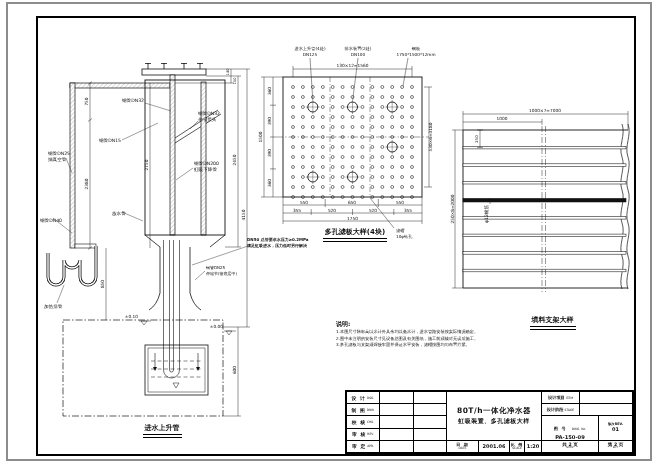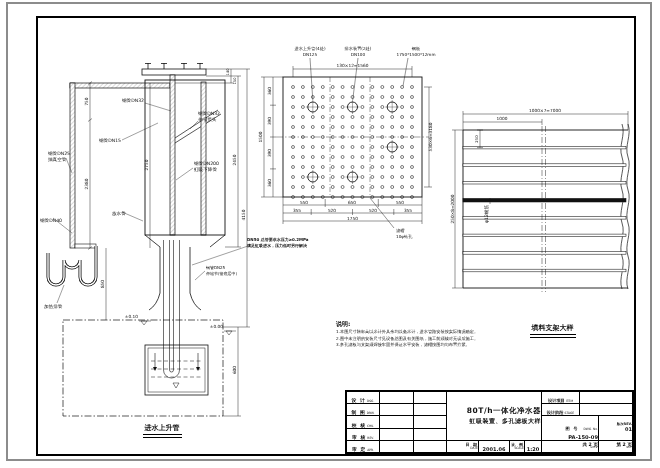--- a/index.html
+++ b/index.html
@@ -13,21 +13,21 @@
   .lb{font-size:4.6px;}
   .tt{position:absolute;font-size:7px;font-weight:bold;text-align:center;}
   .tt span{display:inline-block;padding:0 2px 1px 2px;border-bottom:4px double #000;}
   .notes{position:absolute;left:336px;top:320px;width:210px;}
   .notes .nh{font-size:6px;font-weight:bold;}
   .notes .ni{font-size:4.2px;line-height:1.55;white-space:nowrap;}
   .dn50{position:absolute;left:247px;top:237px;font-size:4px;line-height:1.5;font-weight:bold;white-space:nowrap;}
   
   .tb{position:absolute;left:345px;top:390px;width:290px;height:65px;border:2px solid #000;box-sizing:border-box;background:#fff;}
   .cell{position:absolute;border-right:1px solid #000;border-bottom:1px solid #000;box-sizing:border-box;
-        display:flex;align-items:flex-end;justify-content:center;gap:1px;overflow:hidden;}
+        display:flex;align-items:center;justify-content:center;gap:1px;overflow:hidden;}
   .cn{font-size:4.8px;font-weight:bold;letter-spacing:1px;}
   .en{font-size:3px;}
   .col{flex-direction:column;gap:0;line-height:1.1;}
   .big1{font-size:7.5px;font-weight:bold;letter-spacing:.5px;}
   .big2{font-size:6px;font-weight:bold;margin-top:2px;letter-spacing:.5px;}
   .val{font-size:5px;font-weight:bold;}
   .tiny{font-size:2.6px;}
   .dwgno{font-size:5.2px;font-weight:bold;margin-top:1px;}
 </style>
 </head>
@@ -446,21 +446,22 @@
     <g>
       <text class="dt" text-anchor="middle" x="95" y="20">1000×7=7000</text>
       <text class="dt" text-anchor="middle" x="52" y="28">1000</text>
       <text style="font-size:3.8px" text-anchor="middle" transform="rotate(-90 27.5 47)" x="27.5" y="47">250</text>
       <text class="dt" text-anchor="middle" transform="rotate(-90 3.5 117)" x="3.5" y="117">250×8=2000</text>
       <text class="lb" text-anchor="middle" transform="rotate(-90 38 122)" x="38" y="122">φ12钢筋</text>
     </g>
   </svg>
 
   <div class="tt" style="left:117px;top:423px;width:90px"><span>进水上升管</span></div>
-  <div class="tt" style="left:510px;top:323px;width:85px"><span>填料支架大样</span></div>
+  <div class="tt" style="left:305px;top:227px;width:100px"><span>多孔滤板大样(4块)</span></div>
+  <div class="tt" style="left:510px;top:315px;width:85px"><span>填料支架大样</span></div>
 
   <div class="dn50">
     <div>DN50 总管要求水压力≥0.2MPa</div>
     <div>满足虹吸进水，压力低时另行解决</div>
   </div>
 
   <div class="notes">
     <div class="nh">说明:</div>
     <div class="ni">1.本图尺寸除标高以米计外其余均以毫米计，进水管路安装按实际情况确定。</div>
     <div class="ni">2.图中未注明的安装尺寸见设备总图及有关图纸，施工前须核对无误后施工。</div>

